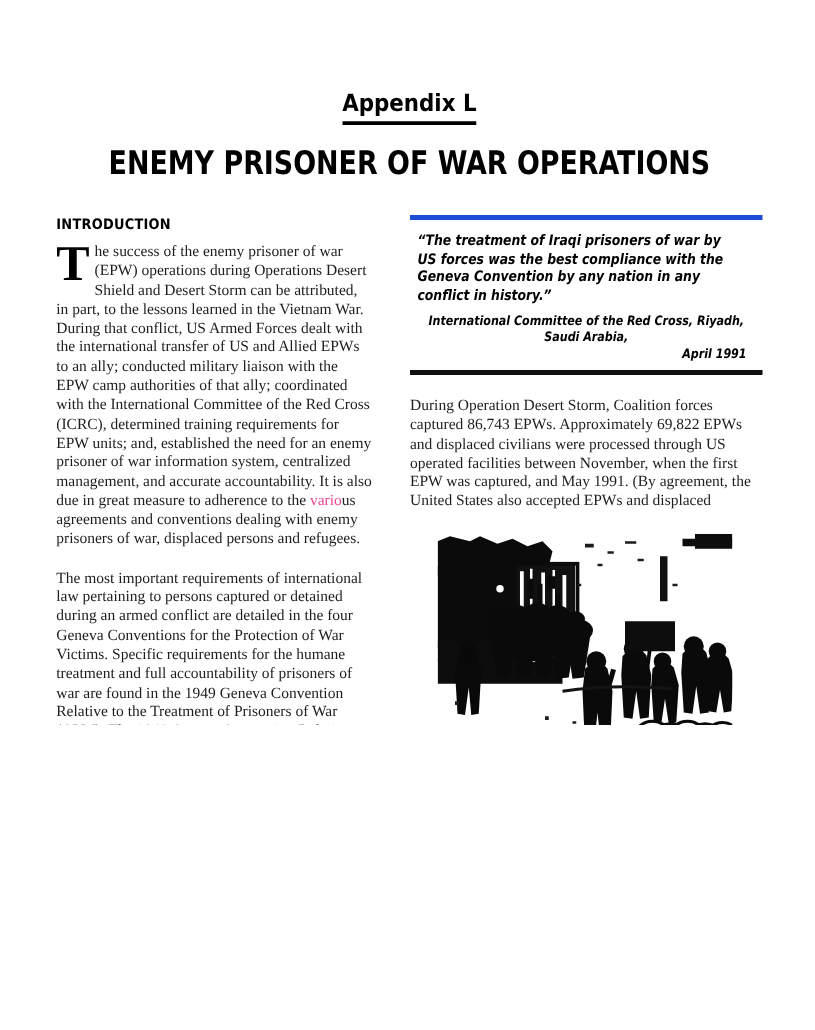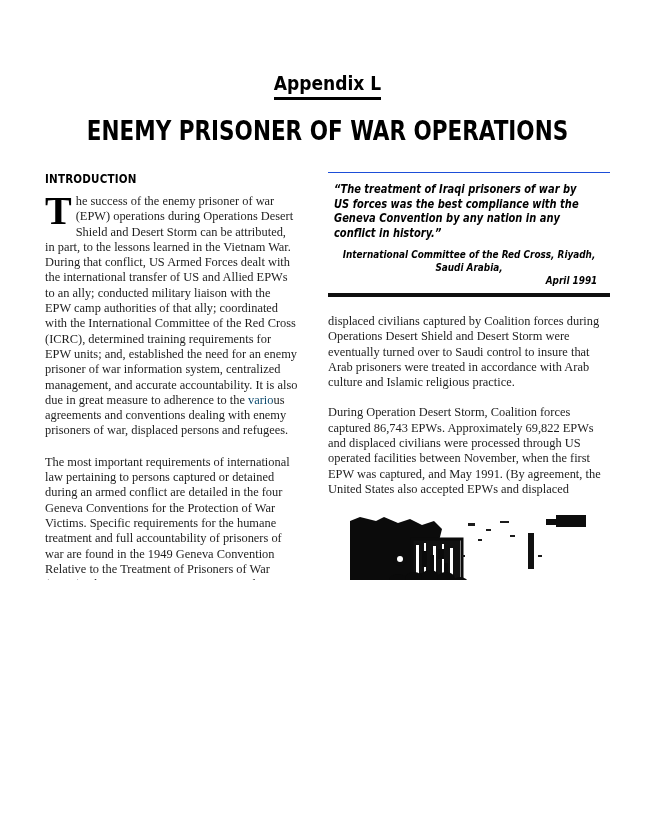--- a/index.html
+++ b/index.html
@@ -92,26 +92,26 @@
   .dropcap {
     float: left;
     font-family: "Liberation Serif", serif;
     font-weight: bold;
     font-size: 40px;
     line-height: 30px;
     padding: 2px 4px 0 0;
     color: #000;
   }
   .faded {
-    color: #0c4a6e;
+    color: #ec4899;
   }
 
   
   .pullquote {
-    border-top: 1px solid #1d4ed8;
+    border-top: 4px solid #1d4ed8;
     border-bottom: 4px solid #101010;
     padding: 9px 6px 7px 6px;
     margin-bottom: 17px;
   }
   .pullquote .qtext {
     font-family: "DejaVu Sans Condensed", "Liberation Sans Narrow", "Liberation Sans", sans-serif;
     font-style: italic;
     font-weight: bold;
     font-size: 11.6px;
     line-height: 14.5px;
@@ -219,21 +219,20 @@
       </div>
 
       <div class="col-right">
 
         <div class="pullquote">
           <div class="qtext">“The treatment of Iraqi prisoners of war by US forces was the best compliance with the Geneva Convention by any nation in any conflict in history.”</div>
           <div class="qattrib">International Committee of the Red Cross, Riyadh, Saudi Arabia,</div>
           <div class="qdate">April 1991</div>
         </div>
 
-        <p class="body">displaced civilians captured by Coalition forces during Operations Desert Shield and Desert Storm were eventually turned over to Saudi control to insure that Arab prisoners were treated in accordance with Arab culture and Islamic religious practice.</p>
 
         <p class="body">During Operation Desert Storm, Coalition forces captured 86,743 EPWs. Approximately 69,822 EPWs and displaced civilians were processed through US operated facilities between November, when the first EPW was captured, and May 1991. (By agreement, the United States also accepted EPWs and displaced</p>
 
         <div class="photo-block">
           <div class="photo">
             <svg width="236" height="196" viewBox="0 0 236 196" xmlns="http://www.w3.org/2000/svg">
               <rect x="0" y="0" width="236" height="196" fill="#ffffff"></rect>
 
               <path d="M0 6 L10 2 L26 6 L34 2 L48 8 L60 4 L72 10 L84 6 L92 14 L88 30 L74 26 L60 32 L44 28 L28 34 L12 28 L0 34 Z" fill="#0b0b0b"></path>
               <rect x="0" y="26" width="96" height="66" fill="#0b0b0b"></rect>

